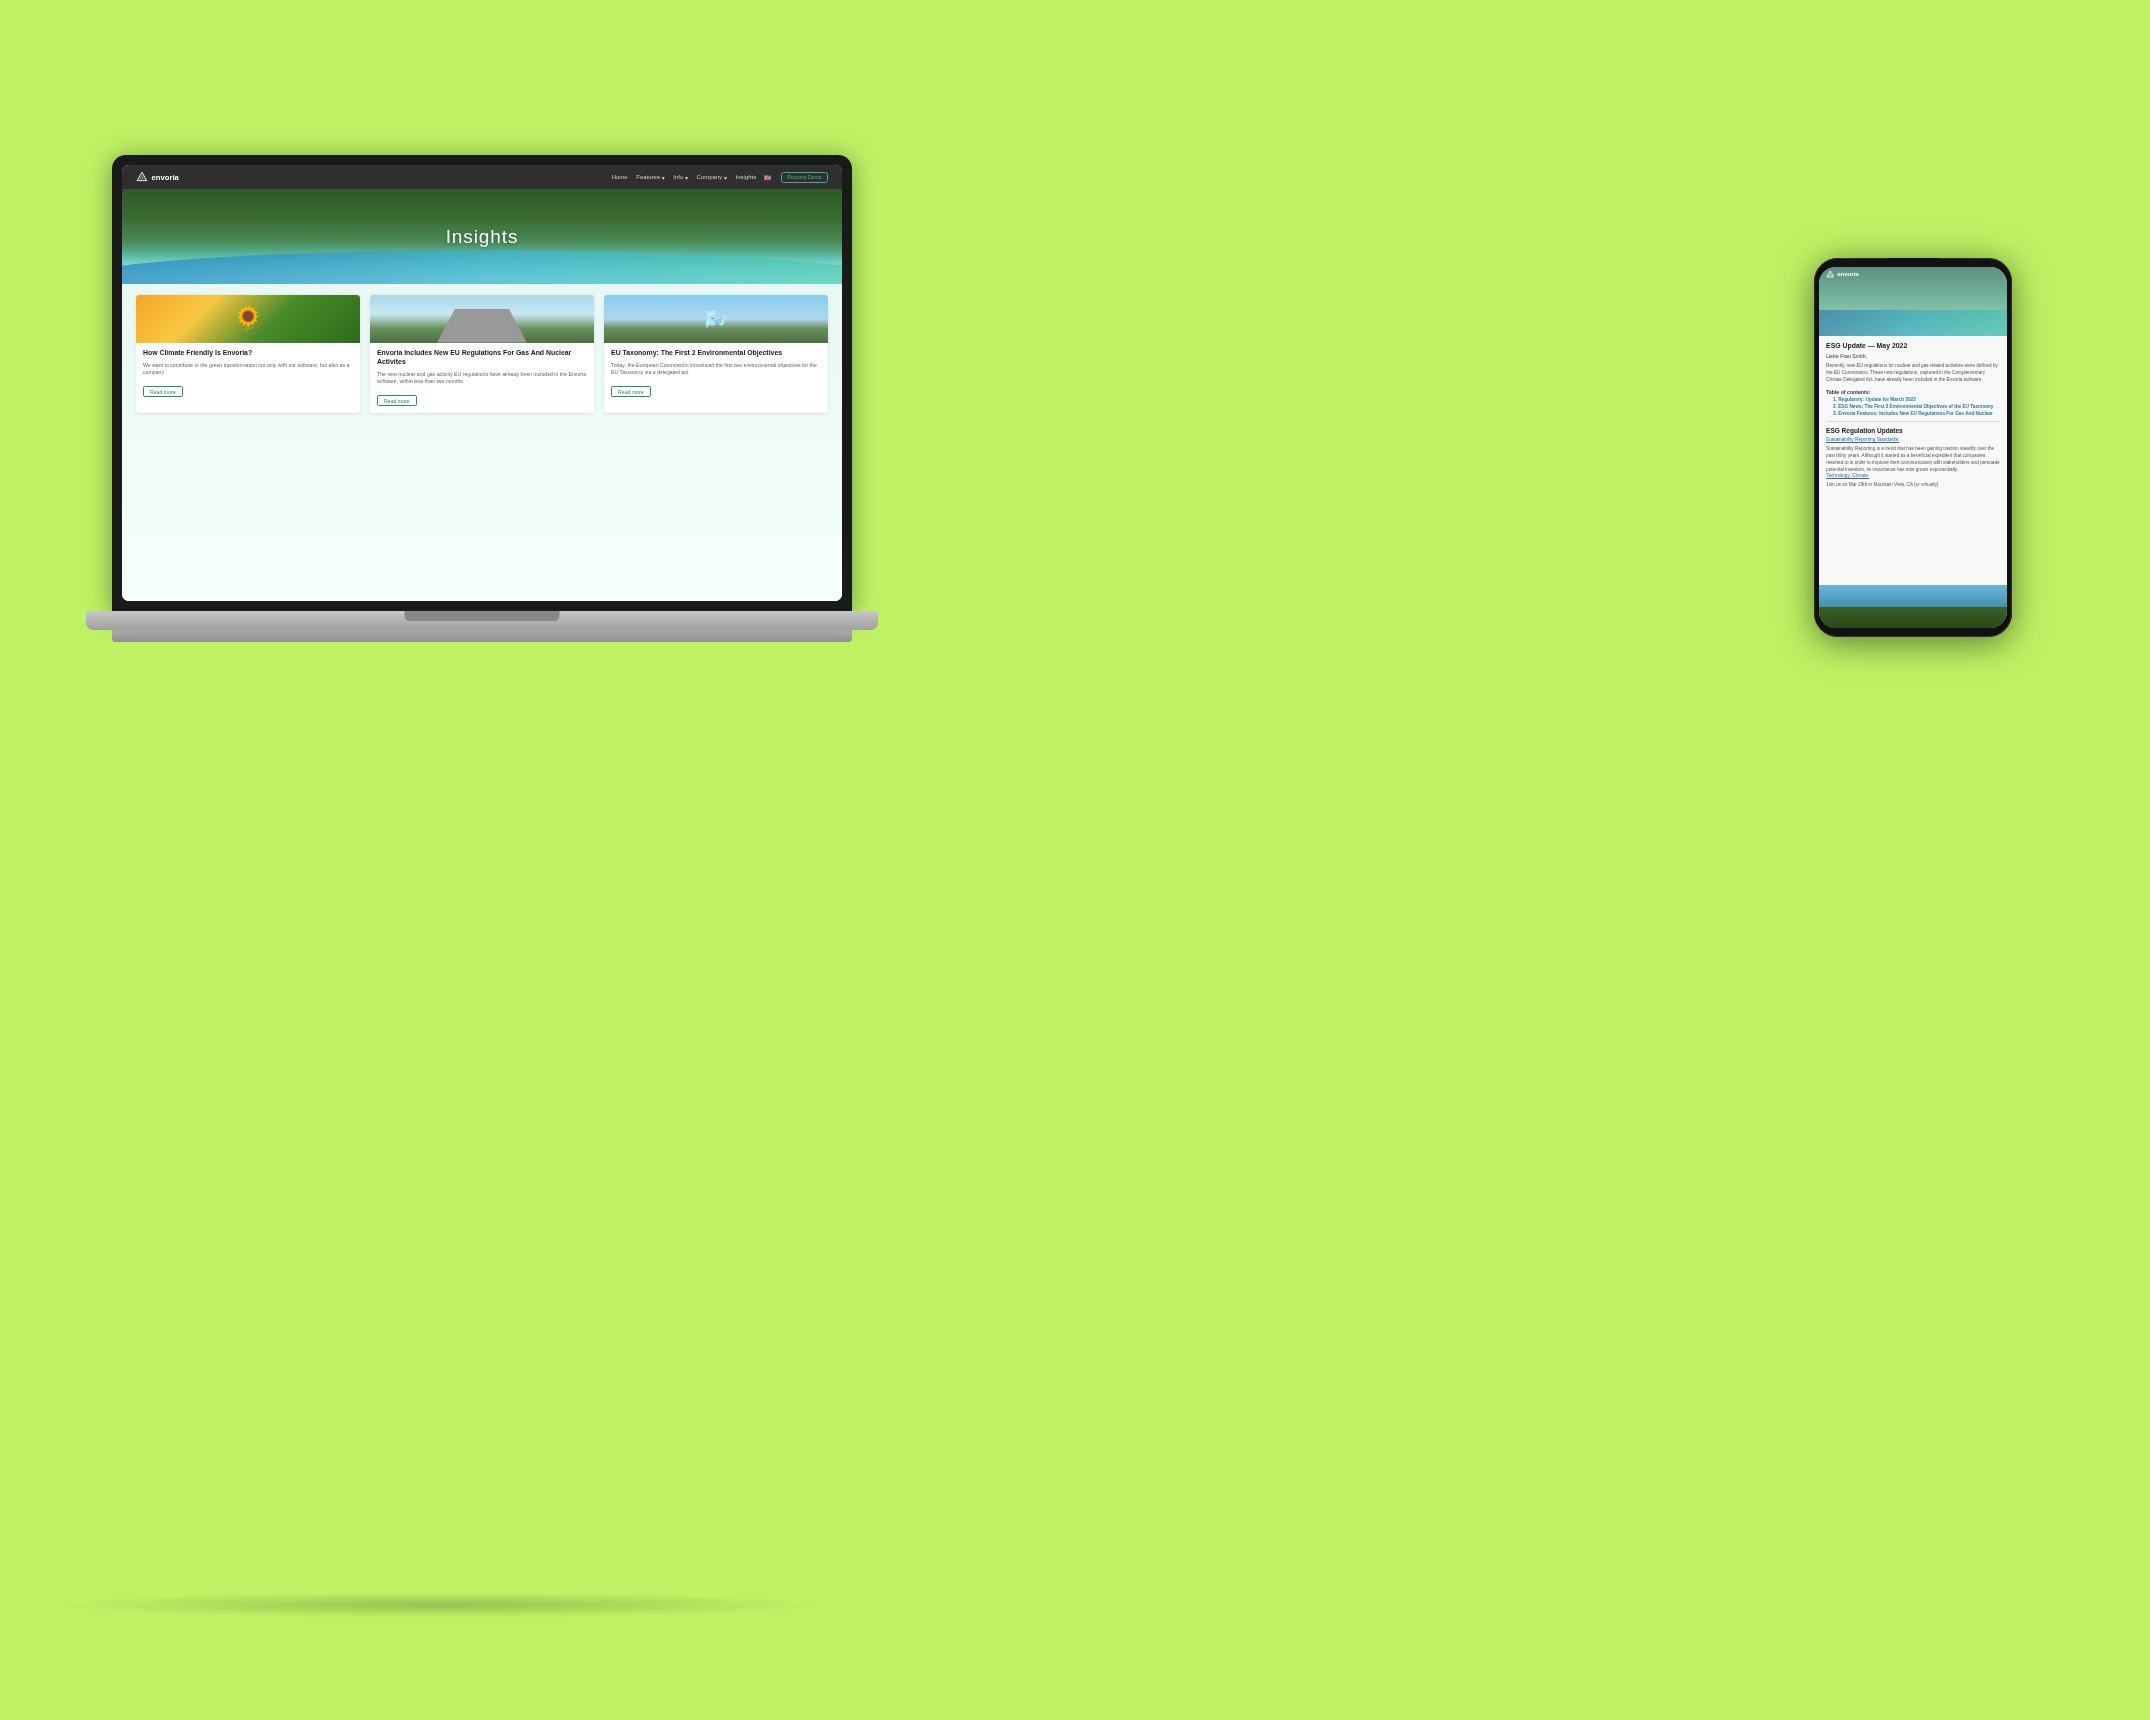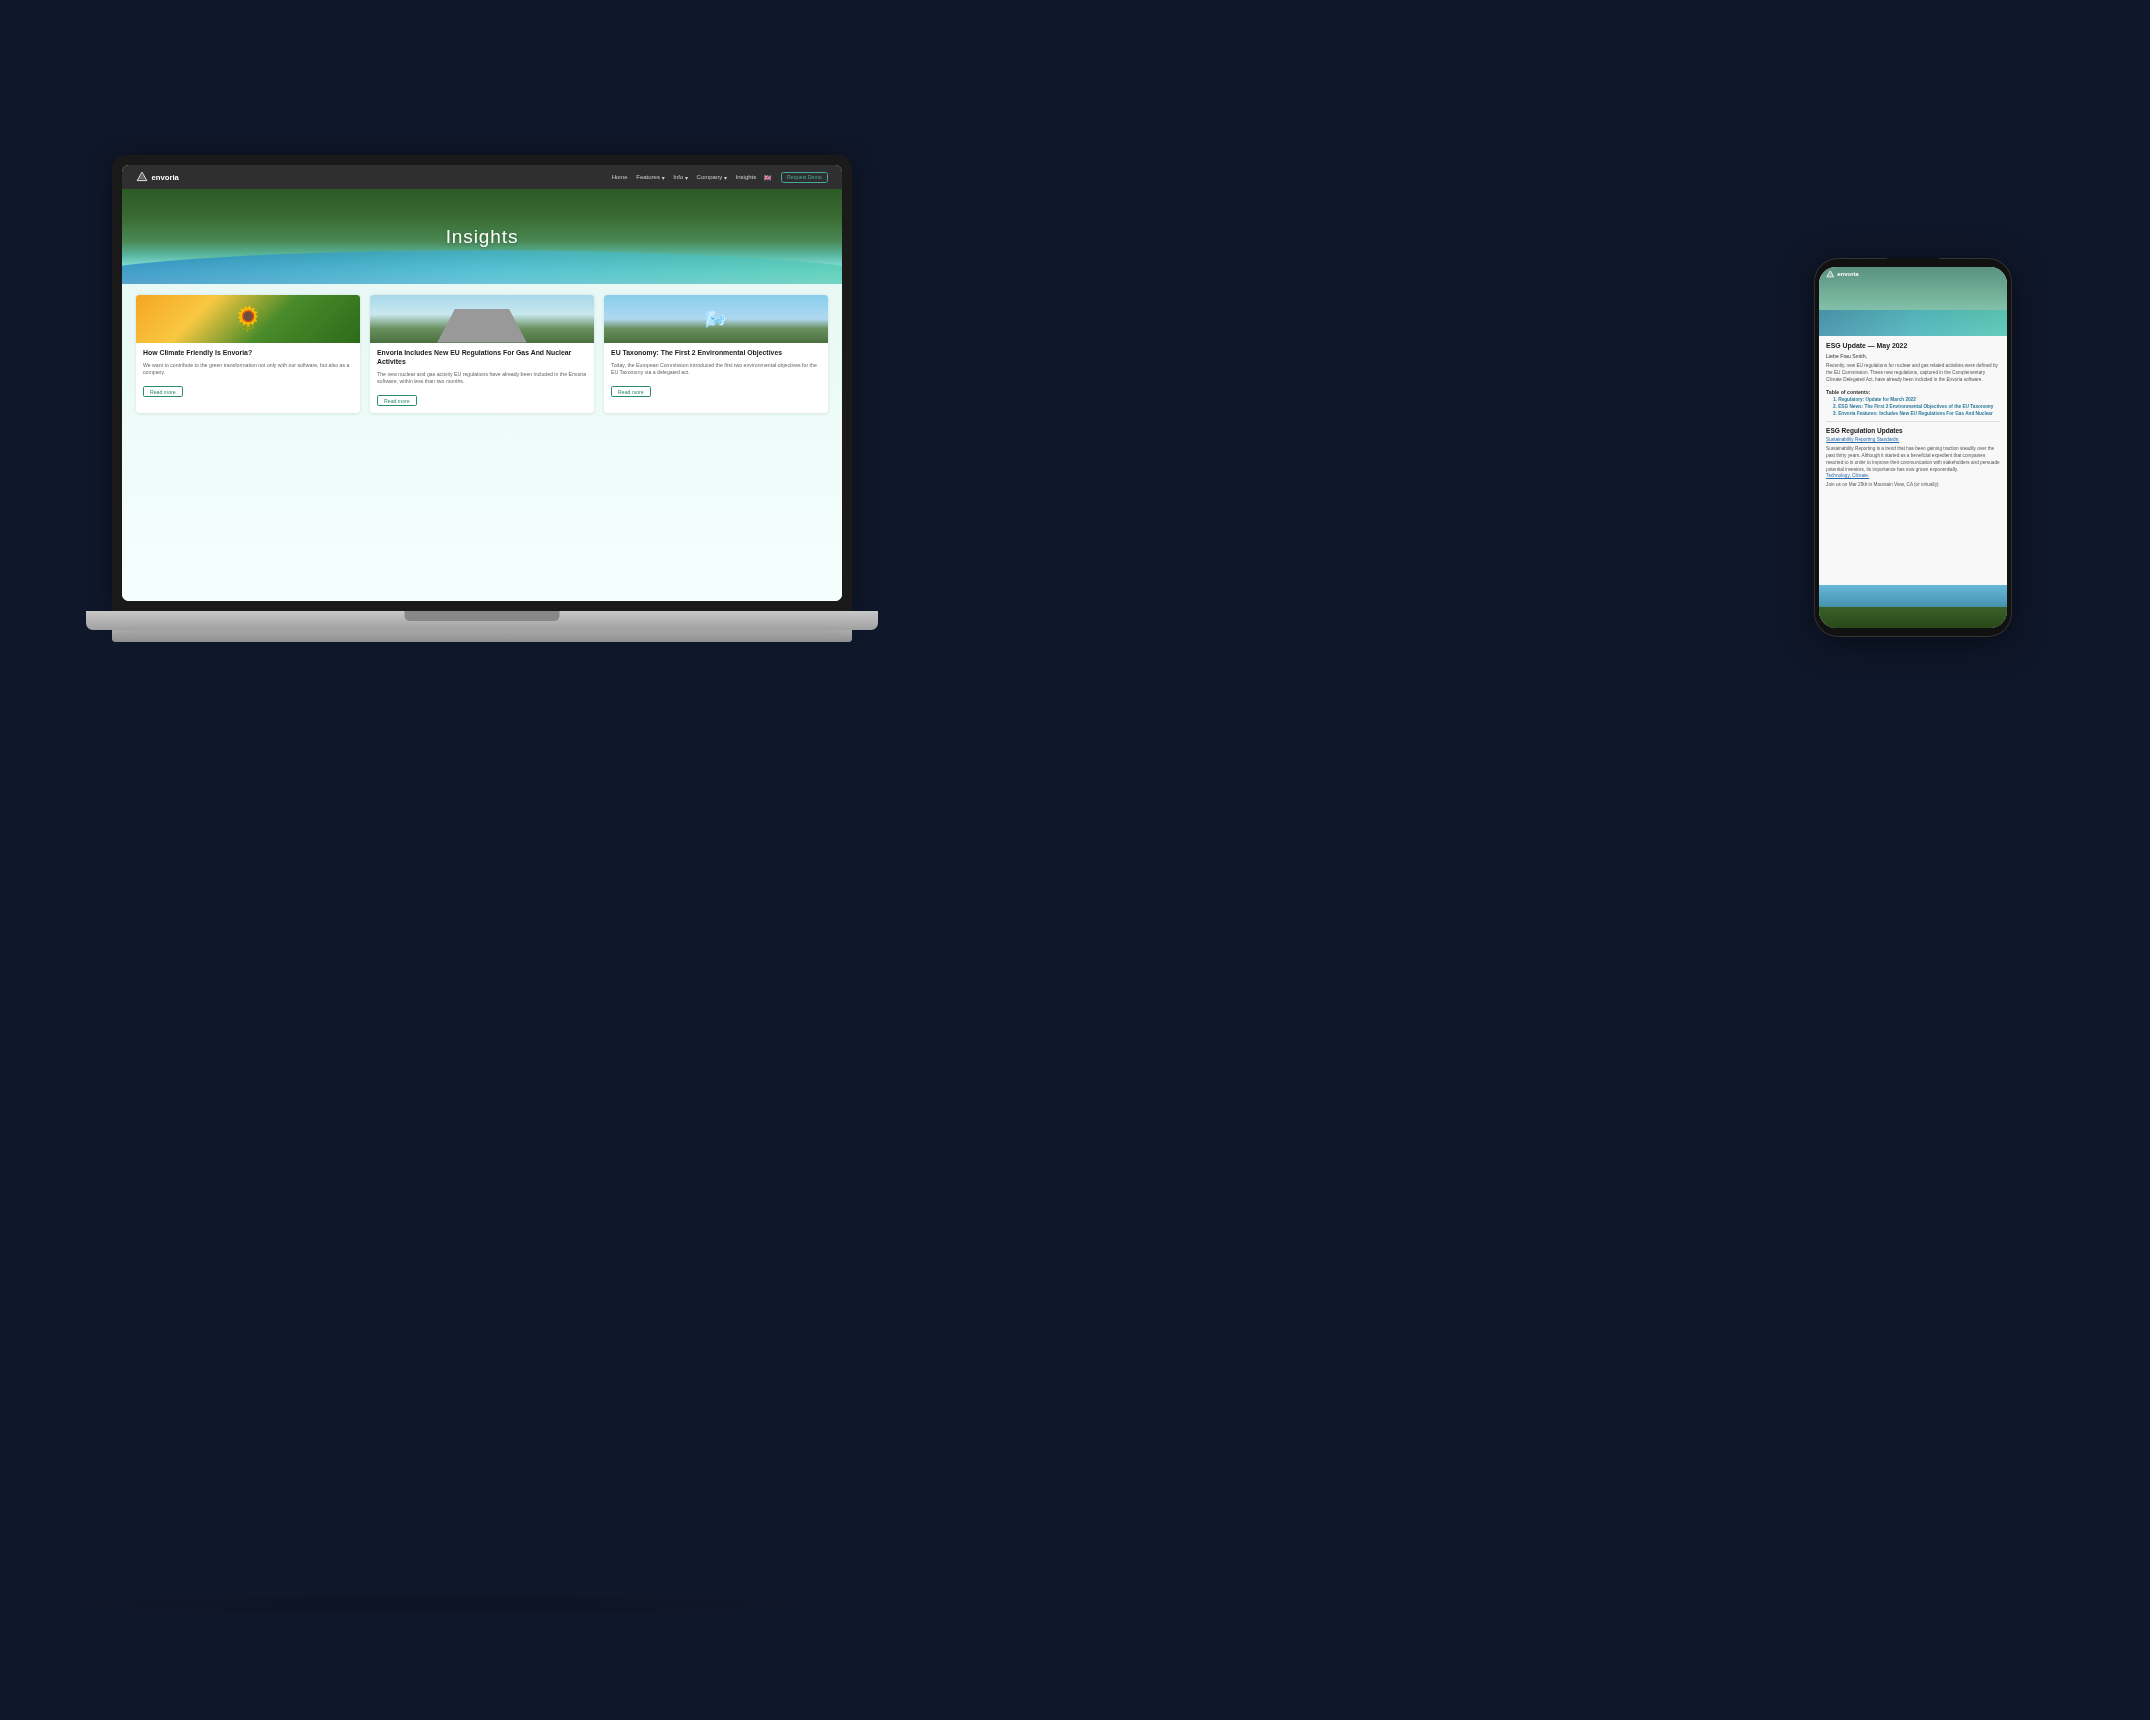--- a/index.html
+++ b/index.html
@@ -9,21 +9,21 @@
       justify-content: center;
       align-items: center;
       min-height: 100vh;
       font-family: Arial, sans-serif;
     }
 
     .scene {
       width: 2151px;
       height: 1721px;
       position: relative;
-      background: #0f172a;
+      background: #bef264;
       display: flex;
       justify-content: center;
       align-items: center;
       overflow: hidden;
     }
 
     
     .laptop {
       position: absolute;
       left: 86px;

